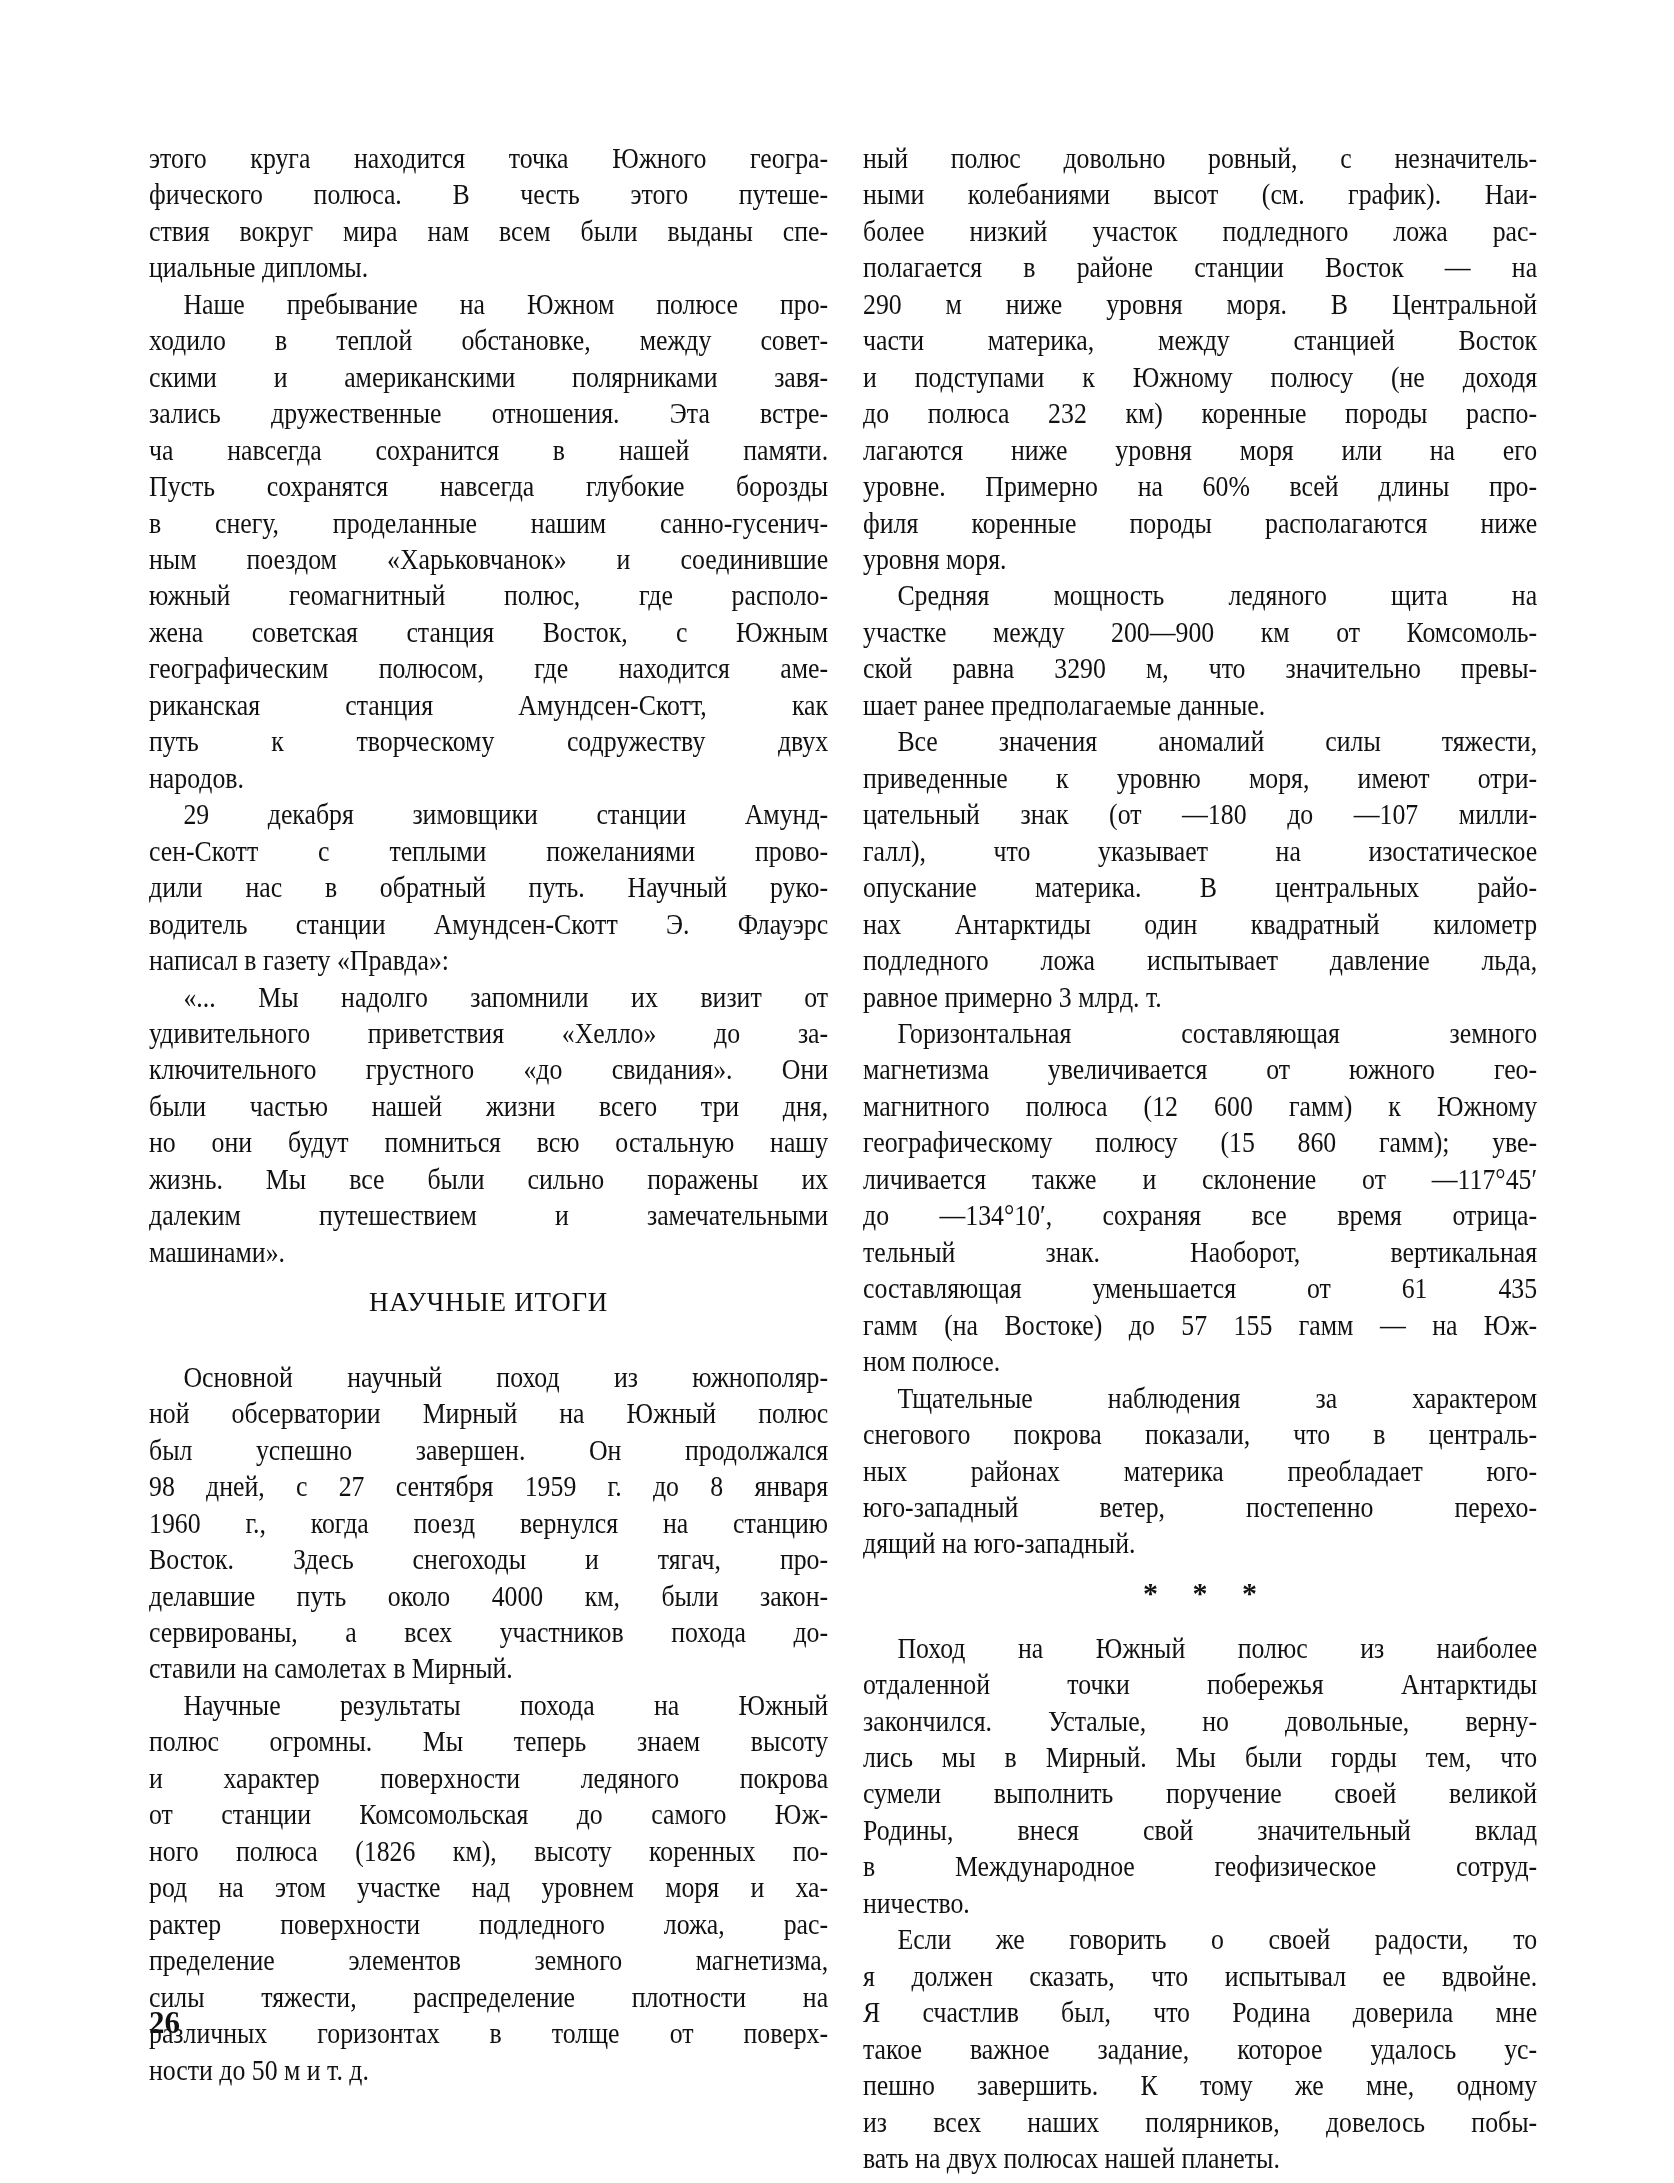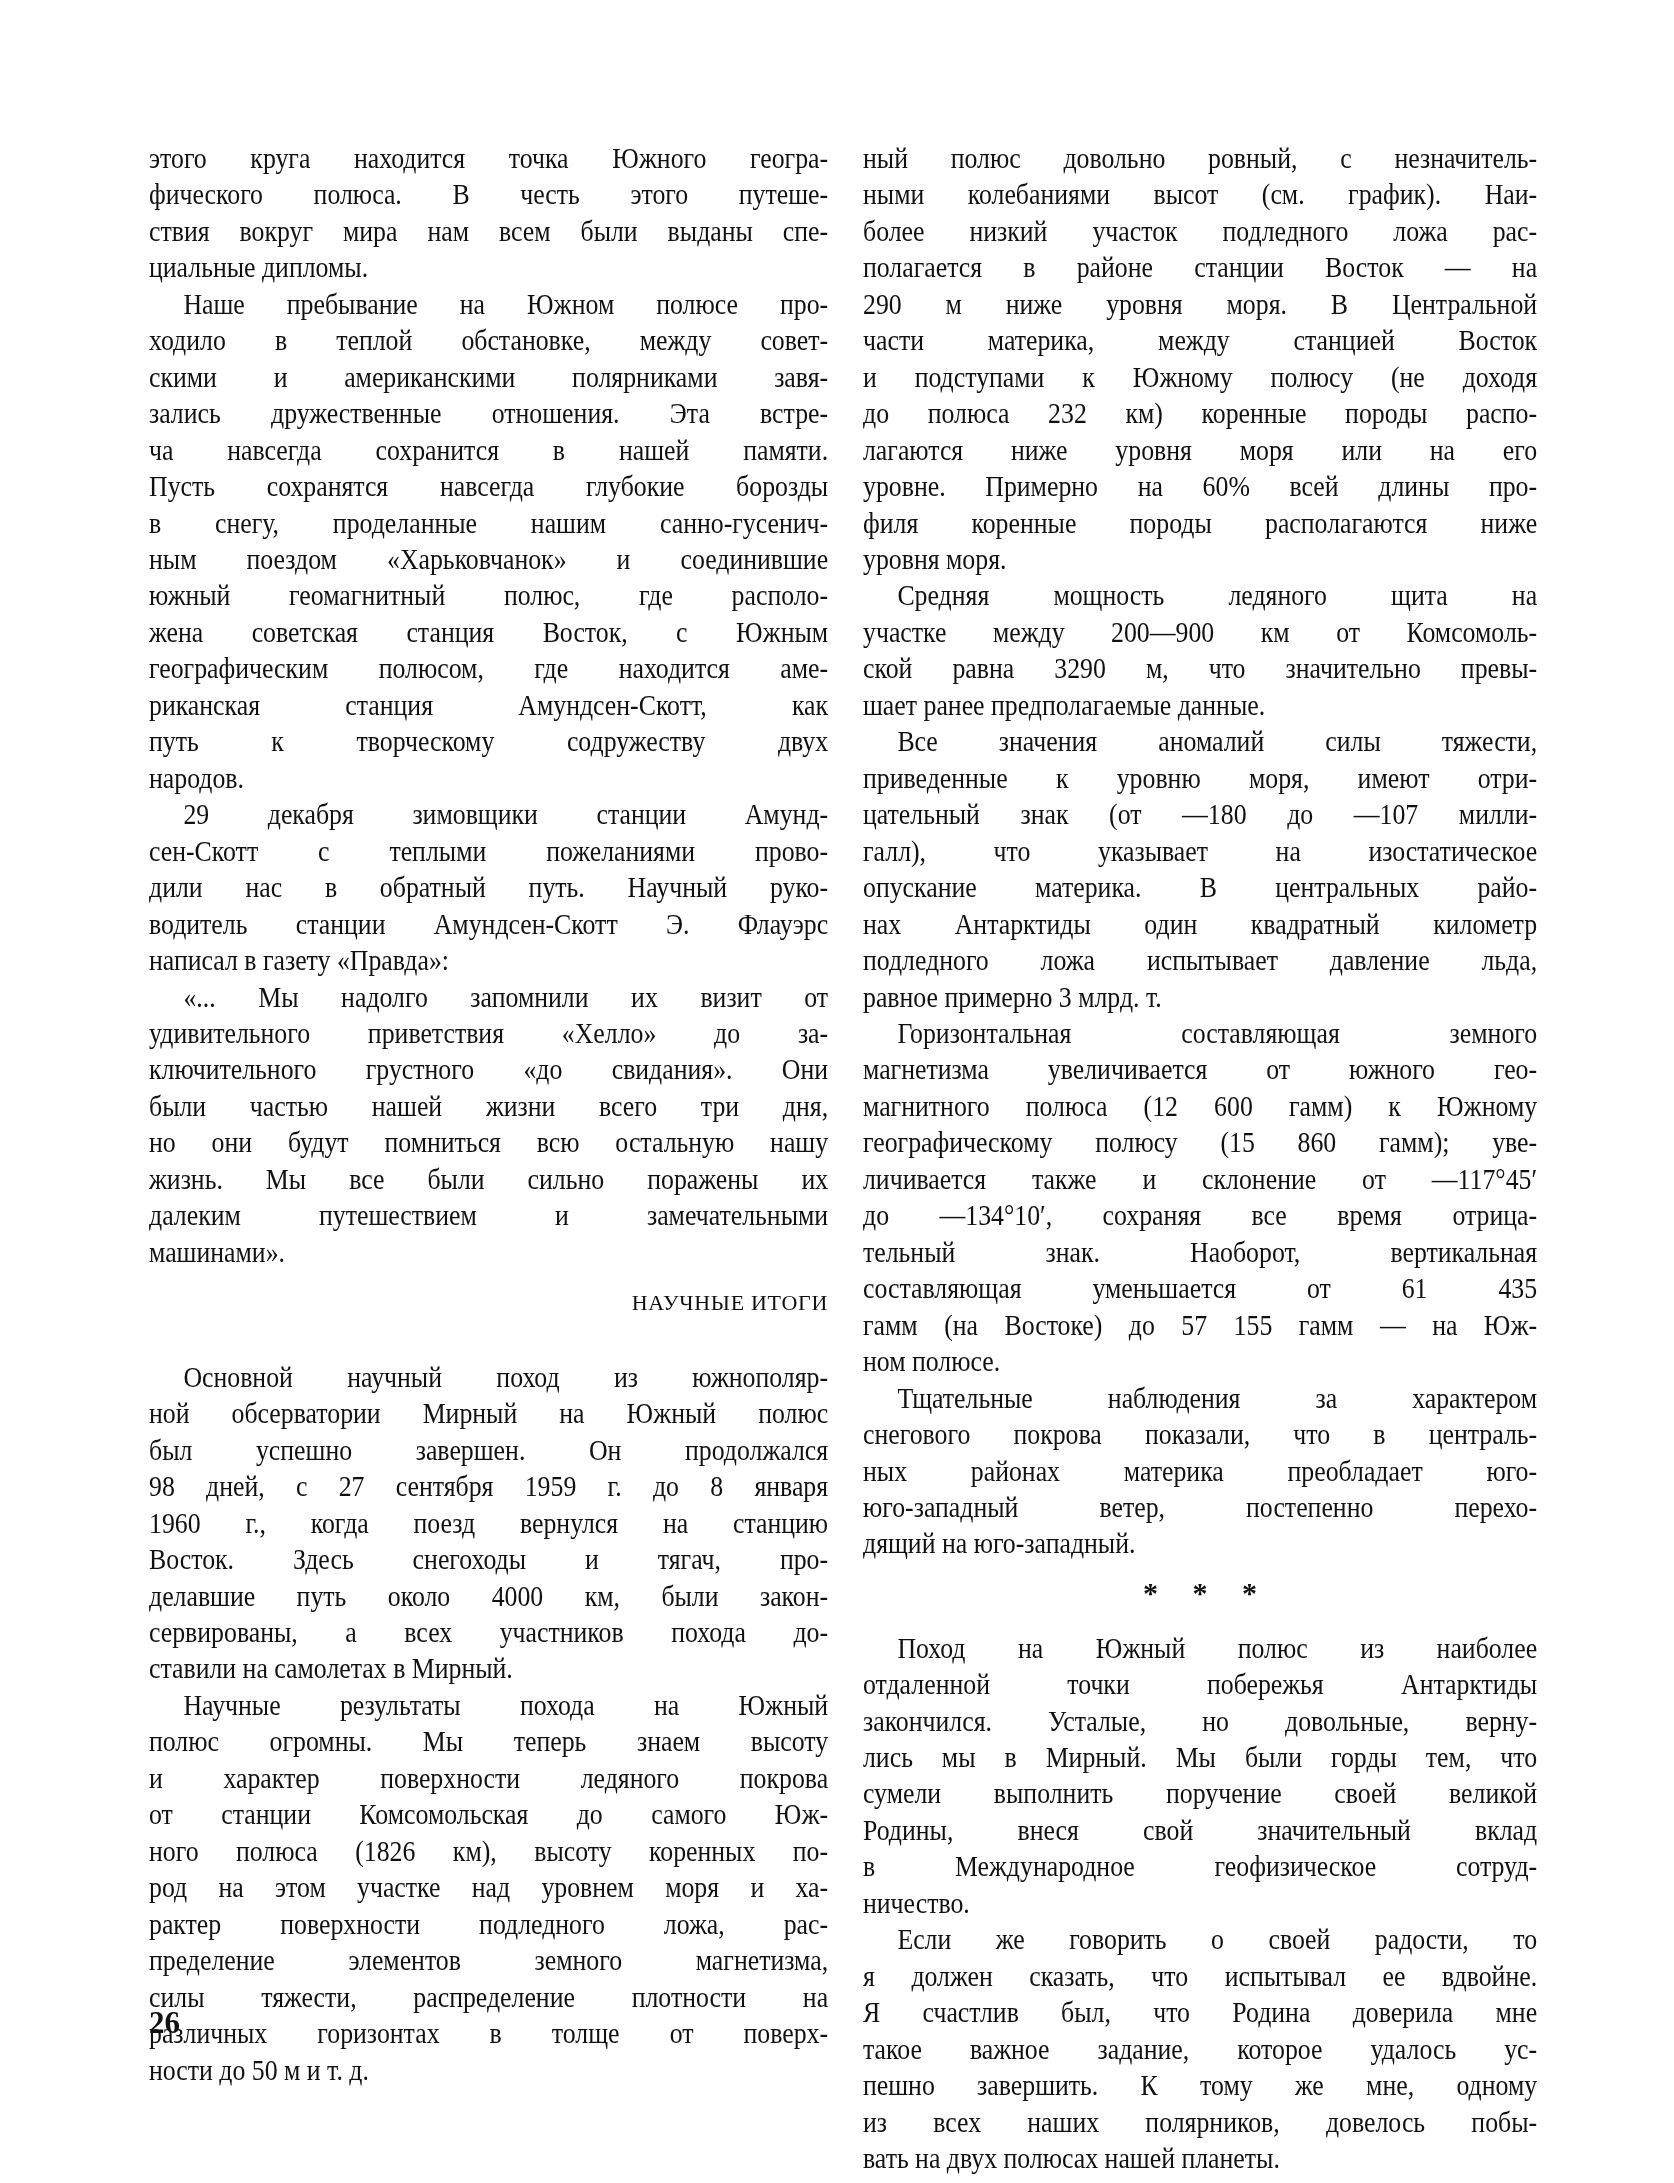--- a/index.html
+++ b/index.html
@@ -15,21 +15,21 @@
     color: #111; white-space: nowrap;
     text-align: justify; text-align-last: justify;
     transform: scaleX(0.86); transform-origin: left center;
     width: 116.3%;
   }
   .line.last { text-align-last: left; }
   .line.indent { padding-left: 40px; box-sizing: border-box; }
   .heading {
     position: absolute; left: 0; right: 0;
     font-family: "Liberation Serif", "DejaVu Serif", serif;
-    font-size: 22px; line-height: 33px; text-align: right;
+    font-size: 27px; line-height: 33px; text-align: center;
     color: #111; letter-spacing: 0.7px;
   }
   .stars {
     position: absolute; left: 0; right: 0; text-align: center;
     font-family: "Liberation Serif", serif; font-size: 30px; font-weight: bold;
     word-spacing: 27px; color: #111;
   }
   .page-number {
     position: absolute; left: 149px; top: 2005px;
     font-family: "Liberation Serif", serif; font-weight: bold; font-size: 31px; color: #111;

